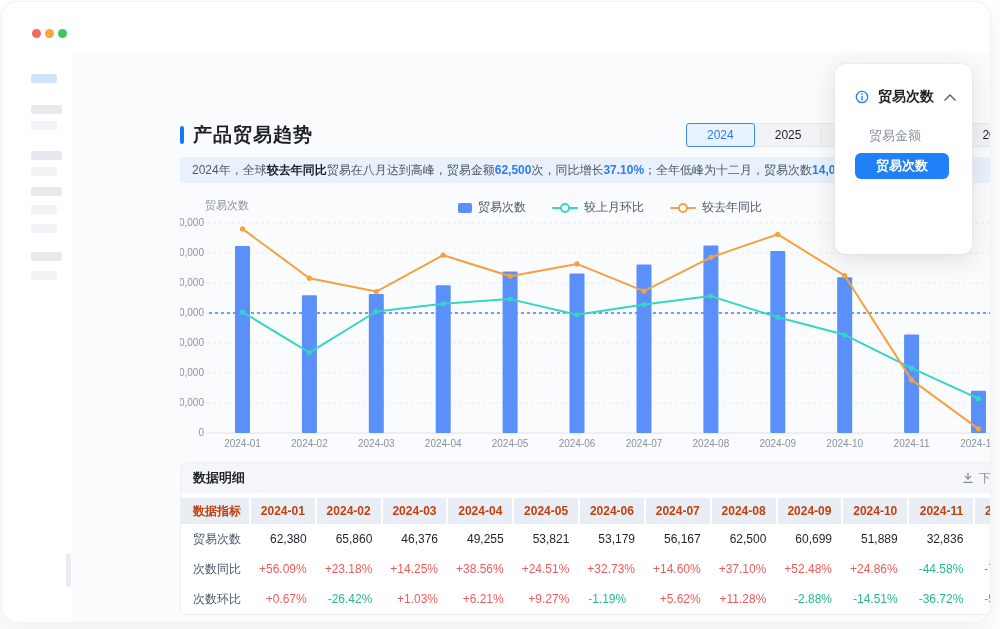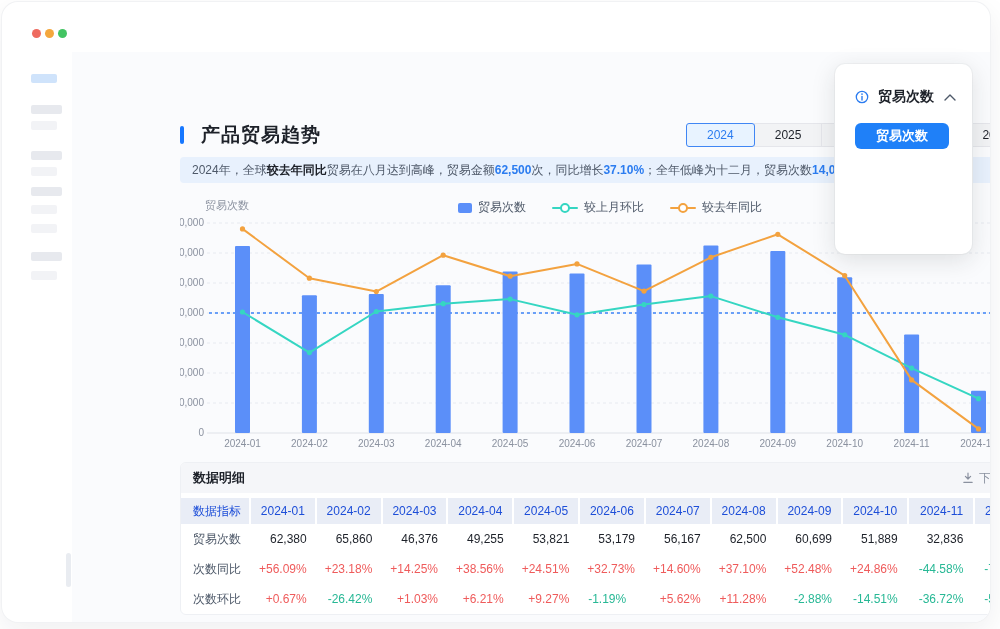--- a/index.html
+++ b/index.html
@@ -14,21 +14,21 @@
   .sidebar{position:absolute;left:29px;top:72px;width:36px;z-index:4;}
   .sb-item{height:9px;border-radius:2px;}
   .sb-item.active{background:#cfe3fb;width:26px;}
   .sb-item.dark{background:#e7e9ee;width:31px;}
   .sb-item.light{background:#f2f3f6;width:26px;}
   
   .content{position:absolute;left:70px;top:50px;right:0;bottom:0;background:#fafbfd;
     border-bottom-right-radius:16px;}
   .scroll-thumb{position:absolute;left:64px;top:551px;width:5px;height:34px;border-radius:3px;background:#e9ecf1;z-index:6;}
   
-  .title-row{position:absolute;left:108px;top:70px;display:flex;align-items:center;gap:17px;z-index:2;}
+  .title-row{position:absolute;left:108px;top:70px;display:flex;align-items:center;gap:9px;z-index:2;}
   .accent{width:4px;height:18px;border-radius:2px;background:#1677ff;}
   .page-title{font-size:19px;font-weight:700;color:#1d2129;letter-spacing:1px;}
   
   .filters{position:absolute;left:614px;top:71px;display:flex;align-items:center;z-index:2;}
   .ytab{height:22px;line-height:22px;padding:0 20px;font-size:12px;background:#f2f3f5;
     border:1px solid #e5e6eb;color:#1d2129;margin-left:-1px;position:relative;cursor:pointer;}
   .ytab:first-child{border-radius:4px 0 0 4px;margin-left:0;}
   .ytab:nth-child(3){border-radius:0 4px 4px 0;}
   .ytab.active{background:#e8f3ff;border-color:#4086f4;color:#2b7cf0;z-index:2;border-radius:3px;}
   .date-range{height:22px;margin-left:10px;padding:0 12px;display:flex;align-items:center;gap:10px;
@@ -65,21 +65,21 @@
   .opt.selected{background:#1f80f8;color:#fff;text-align:center;padding-left:0;width:94px;border-radius:6px;font-weight:600;}
   
   .tablecard{position:absolute;left:108px;top:410px;width:860px;z-index:1;background:#fff;border:1px solid #eef0f4;
     border-radius:6px;box-sizing:border-box;overflow:hidden;}
   .tc-head{height:30px;background:#f5f6f9;display:flex;align-items:center;justify-content:space-between;
     padding:0 12px;}
   .tc-title{font-size:13px;font-weight:700;color:#1d2129;}
   .dl-btn{display:flex;align-items:center;gap:5px;font-size:12px;color:#8a919f;cursor:pointer;}
   .t-gap{height:5px;background:#fff;}
   .t-row{display:flex;align-items:center;}
-  .t-header .cell{background:#e9edf6;font-weight:400;color:#1d4ed8;height:26px;line-height:26px;
+  .t-header .cell{background:#e9edf6;font-weight:700;color:#c2410c;height:26px;line-height:26px;
     border-right:2px solid #fff;}
   .t-header .cell:last-child{border-right:none;}
   .cell{font-size:12px;box-sizing:border-box;}
   .c0{width:70px;padding-left:12px;text-align:left;flex:none;}
   .cm{flex:1;text-align:right;padding-right:10px;}
   .t-data{height:30px;}
   .t-data .c0{color:#4e5969;}
   .t-data .cm{color:#1d2129;}
 </style>
 </head>
@@ -313,18 +313,19 @@
           <circle cx="7" cy="7" r="5.7" fill="none" stroke="#2b7cf0" stroke-width="1.3"></circle>
           <line x1="7" y1="6.4" x2="7" y2="10" stroke="#2b7cf0" stroke-width="1.4" stroke-linecap="round"></line>
           <circle cx="7" cy="4.1" r="0.85" fill="#2b7cf0"></circle>
         </svg>
         <span class="lbl">贸易次数</span>
         <svg width="12" height="7" viewBox="0 0 12 7">
           <polyline points="1,6 6,1 11,6" fill="none" stroke="#4e5969" stroke-width="1.4" stroke-linecap="round" stroke-linejoin="round"></polyline>
         </svg>
       </div>
       <div class="opts" id="opts">
+          <div class="opt">贸易金额</div>
           <div class="opt selected" style="background: rgb(31, 128, 248);">贸易次数</div>
         </div>
     </div>
 
   </div>
 </div>
 
 </body></html>

